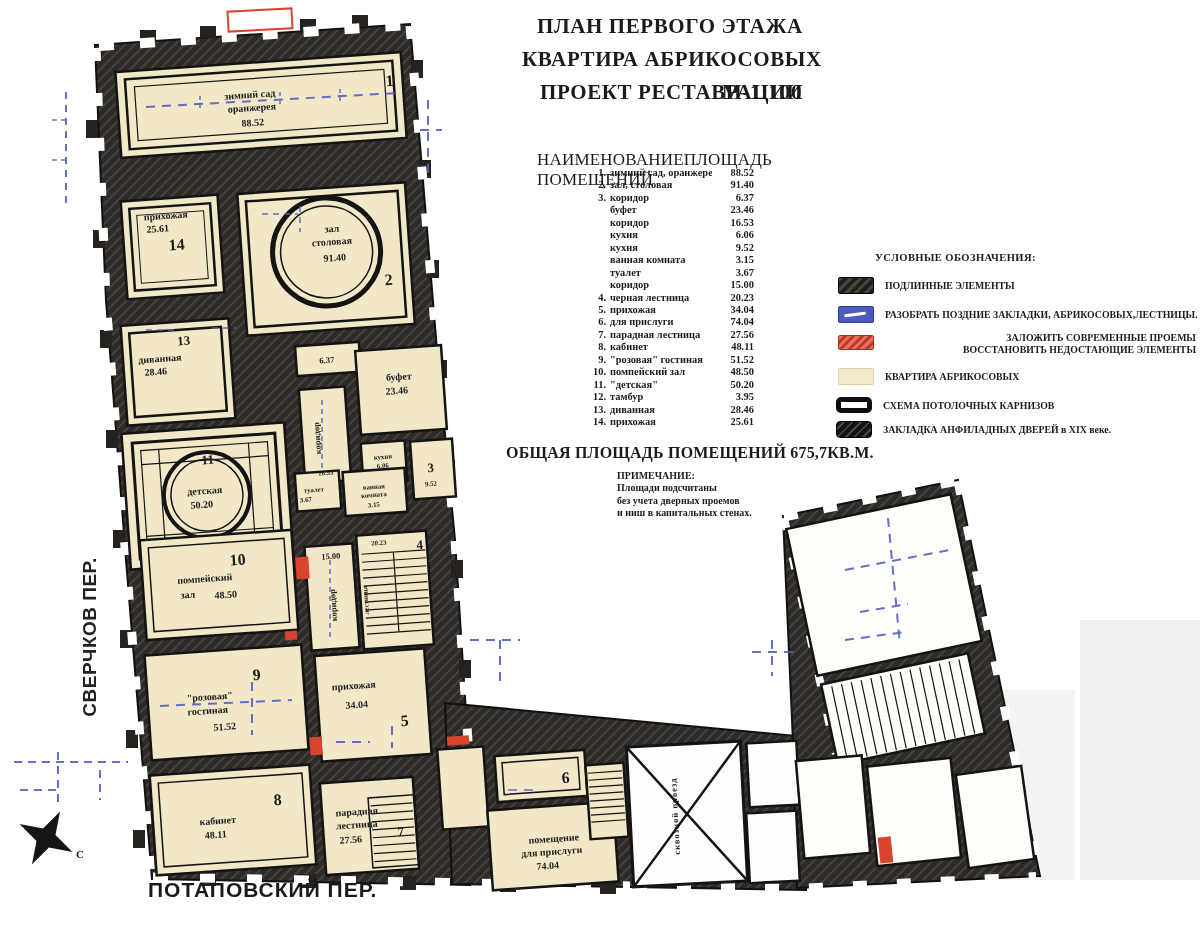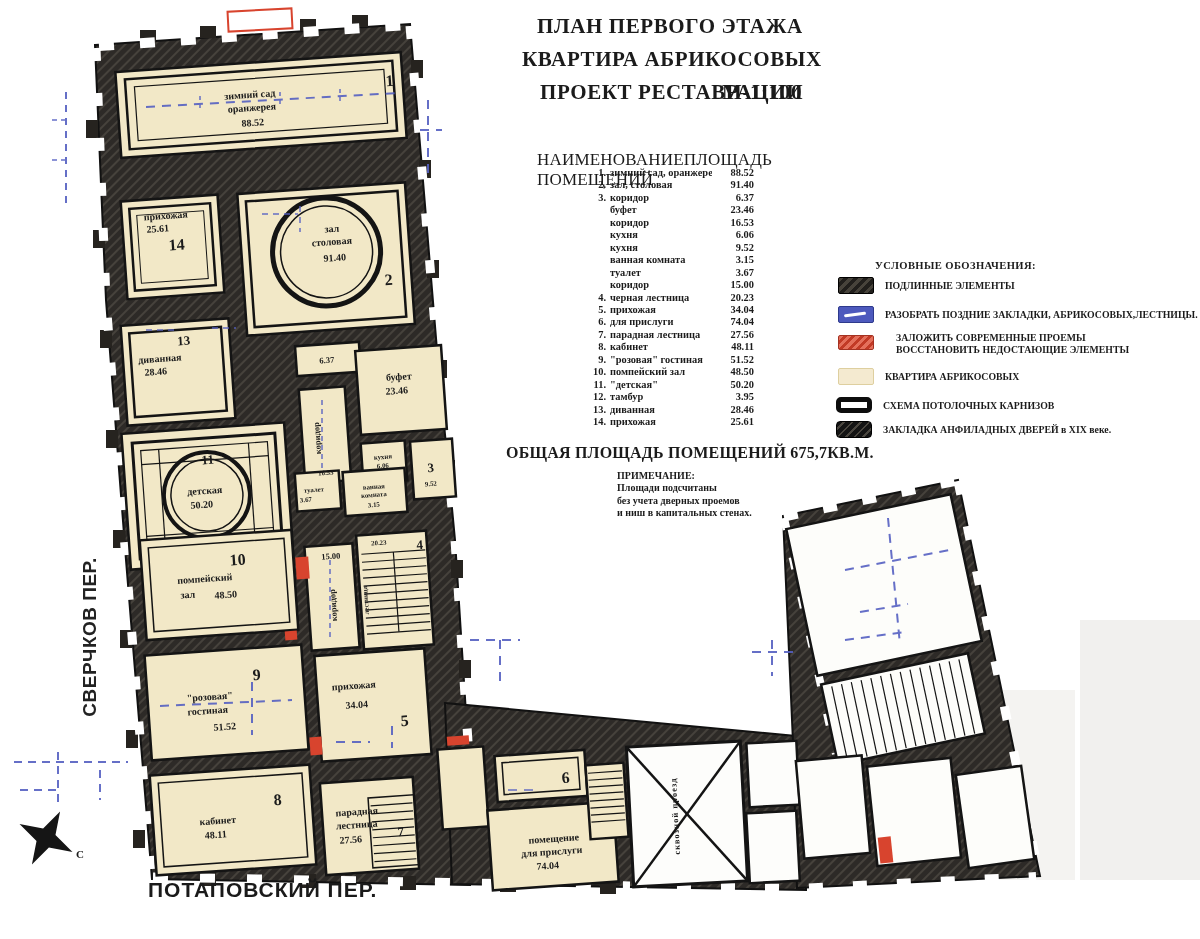--- a/index.html
+++ b/index.html
@@ -12,22 +12,22 @@
   .list-head{position:absolute;left:537px;top:150px;width:228px;display:flex;justify-content:space-between;
              font-weight:normal;font-size:17px;letter-spacing:.2px;}
   .list-rows{position:absolute;left:586px;top:167px;width:168px;font-weight:bold;font-size:10.4px;}
   .lr{display:flex;line-height:12.45px;white-space:nowrap;}
   .ln{width:20px;text-align:right;flex:none;}
   .lm{margin-left:4px;flex:1;overflow:hidden;}
   .la{width:42px;text-align:right;flex:none;}
   .total-line{position:absolute;left:506px;top:444px;font-weight:bold;font-size:16px;letter-spacing:.2px;white-space:nowrap;}
   .note{position:absolute;left:589px;top:470px;font-weight:bold;font-size:10px;line-height:12.3px;margin-left:28px;}
   
-  .leg-head{position:absolute;left:875px;top:260px;font-weight:bold;font-size:10.6px;letter-spacing:.4px;white-space:nowrap;}
-  .leg-item{position:absolute;display:flex;align-items:center;gap:11px;font-weight:bold;font-size:9.8px;white-space:nowrap;}
+  .leg-head{position:absolute;left:875px;top:252px;font-weight:bold;font-size:10.6px;letter-spacing:.4px;white-space:nowrap;}
+  .leg-item{position:absolute;display:flex;align-items:center;gap:11px;font-weight:bold;font-size:9.8px;white-space:nowrap;text-align:right;}
   .leg-item.two{align-items:flex-start;gap:22px;}
   .leg-item.two .leg-txt{line-height:11.5px;white-space:normal;width:300px;}
   .sw{width:34px;height:15px;flex:none;border-radius:2px;}
   .sw-original{background:repeating-linear-gradient(135deg,#47433b 0 3px,#211f1c 3px 7px);border:1px solid #000;}
   .sw-dismantle{background:#4d59bd;border:1px solid #2e3a8c;position:relative;}
   .sw-dismantle::after{content:"";position:absolute;left:5px;top:6px;width:22px;height:3px;background:#fff;transform:rotate(-7deg);border-radius:2px;}
   .sw-restore{background:repeating-linear-gradient(135deg,#e4705c 0 3px,#c23a26 3px 6px);border:1px solid #a43222;height:13px;}
   .sw-apartment{background:#f4ead0;border:1px solid #decf9f;}
   .sw-cornice{width:26px;height:6px;background:#fff;border:5px solid #0d0d0d;border-radius:5px;}
   .sw-infill{background:repeating-linear-gradient(135deg,#141414 0 4px,#4a463f 4px 6px);border:1px solid #000;border-radius:4px;}

